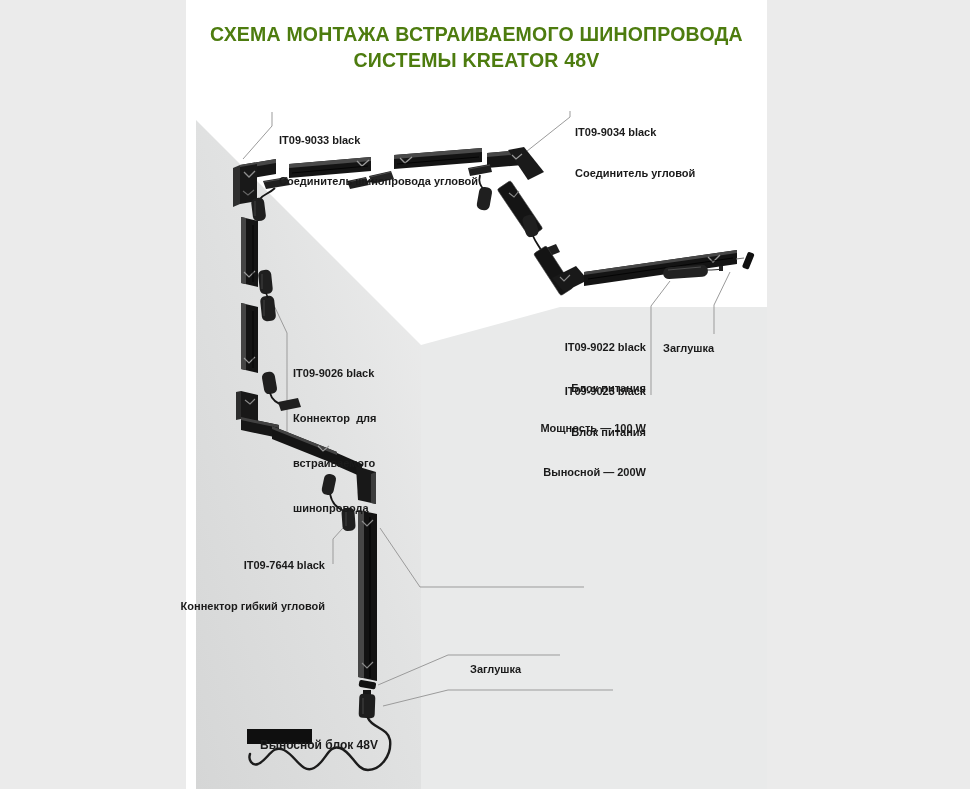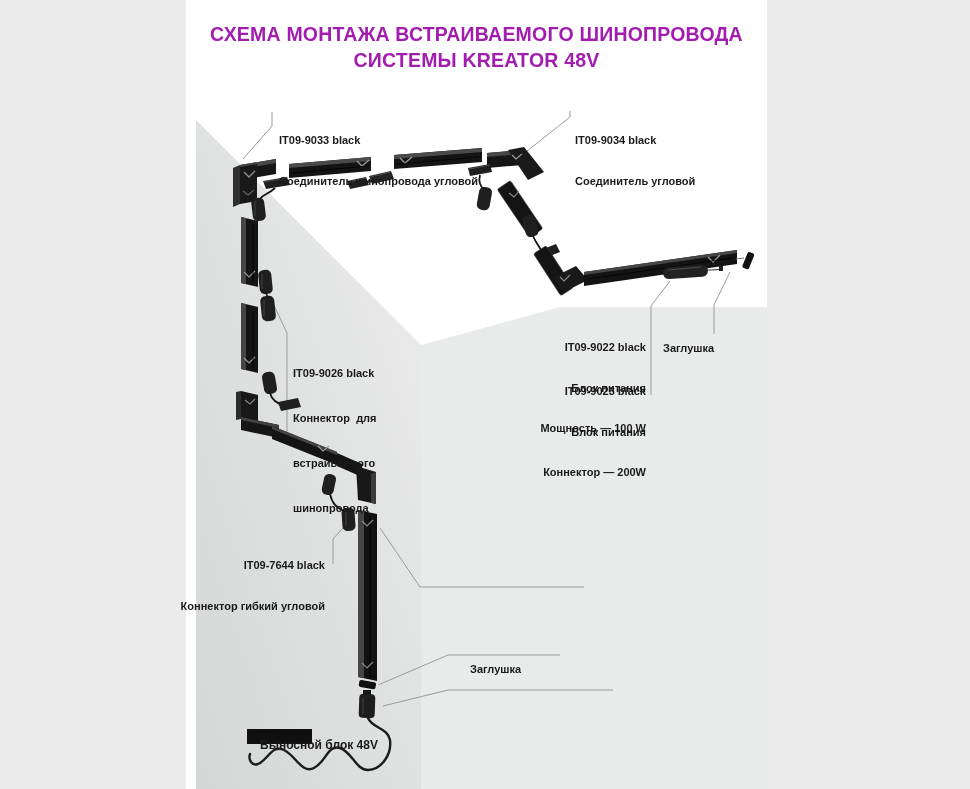--- a/index.html
+++ b/index.html
@@ -1,20 +1,20 @@
 <!DOCTYPE html>
 <html><head>
 <meta charset="utf-8">
 <style>
   html,body{margin:0;padding:0;}
   body{font-family:"Liberation Sans", sans-serif; background:#ebebeb;}
   .page{position:relative;width:970px;height:789px;background:#ebebeb;overflow:hidden;}
   .scene{position:absolute;left:0;top:0;width:970px;height:789px;}
   .title{position:absolute;left:186px;top:21px;width:581px;text-align:center;
-         font-size:19.5px;font-weight:700;line-height:26px;color:#a21caf;letter-spacing:.2px;}
+         font-size:19.5px;font-weight:700;line-height:26px;color:#4d7c0f;letter-spacing:.2px;}
   .lbl{position:absolute;font-size:11px;font-weight:700;color:#1a1a1a;line-height:13.5px;white-space:pre;}
   .lbl.right{text-align:right;}
   .lbl .ln{display:block;}
   .lbl9026{line-height:15px;}
   .lbl9021{line-height:14.5px;}
   .lblblock{font-size:12px;}
 </style>
 </head>
 <body>
 
@@ -197,42 +197,42 @@
   <div class="title">
     <span class="ln" style="display:block">СХЕМА МОНТАЖА ВСТРАИВАЕМОГО ШИНОПРОВОДА</span>
     <span class="ln" style="display:block">СИСТЕМЫ KREATOR 48V</span>
   </div>
 
   <div class="lbl" style="left:279px;top:107px;">
     <span class="ln">IT09-9033 black</span>
     <span class="ln">Соединитель шинопровода угловой</span>
   </div>
 
-  <div class="lbl" style="left:575px;top:107px;">
+  <div class="lbl" style="left:575px;top:99px;">
     <span class="ln">IT09-9034 black</span>
     <span class="ln">Соединитель угловой</span>
   </div>
 
   <div class="lbl lbl9026" style="left:293px;top:336px;">
     <span class="ln">IT09-9026 black</span>
     <span class="ln">Коннектор  для</span>
     <span class="ln">встраиваемого</span>
     <span class="ln">шинопровода</span>
   </div>
 
   <div class="lbl right" style="right:324px;top:314px;">
     <span class="ln">IT09-9022 black</span>
     <span class="ln">Блок питания</span>
     <span class="ln">Мощность — 100 W</span>
   </div>
 
   <div class="lbl right" style="right:324px;top:358px;">
     <span class="ln">IT09-9023 black</span>
     <span class="ln">Блок питания</span>
-    <span class="ln">Коннектор — 200W</span>
+    <span class="ln">Выносной — 200W</span>
   </div>
 
   <div class="lbl" style="left:663px;top:315px;">
     <span class="ln">Заглушка</span>
   </div>
 
   <div class="lbl right" style="right:645px;top:532px;">
     <span class="ln">IT09-7644 black</span>
     <span class="ln">Коннектор гибкий угловой</span>
   </div>

